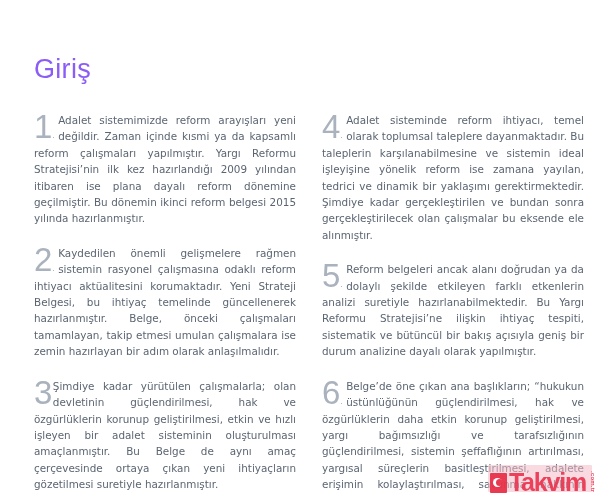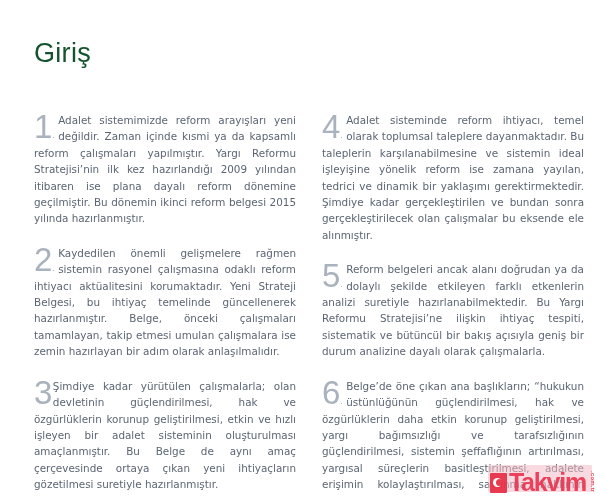--- a/index.html
+++ b/index.html
@@ -18,26 +18,26 @@
 
   #page {
     position: absolute;
     inset: 0;
     background: #ffffff;
   }
 
   #page-title {
     position: absolute;
     left: 34px;
-    top: 22px;
+    top: 38px;
     font-family: "Liberation Sans", sans-serif;
     font-size: 27px;
     font-weight: 400;
     letter-spacing: 0.3px;
-    color: #14532d;
+    color: #8b5cf6;
     line-height: 1;
   }
 
   #columns {
     position: absolute;
     left: 0;
     top: 112px;
     width: 600px;
     display: flex;
     gap: 26px;
@@ -180,21 +180,21 @@
 
     </div>
 
     <div class="column">
 
       <p class="para">
         <span class="num"><span>4</span><span class="dot">.</span></span><span>Adalet sisteminde reform ihtiyacı, temel olarak toplumsal taleplere dayanmaktadır. Bu taleplerin karşılanabilmesine ve sistemin ideal işleyişine yönelik reform ise zamana yayılan, tedrici ve dinamik bir yaklaşımı gerektirmektedir. Şimdiye kadar gerçekleştirilen ve bundan sonra gerçekleştirilecek olan çalışmalar bu eksende ele alınmıştır.</span>
       </p>
 
       <p class="para">
-        <span class="num"><span>5</span><span class="dot">.</span></span><span>Reform belgeleri ancak alanı doğrudan ya da dolaylı şekilde etkileyen farklı etkenlerin analizi suretiyle hazırlanabilmektedir. Bu Yargı Reformu Stratejisi’ne ilişkin ihtiyaç tespiti, sistematik ve bütüncül bir bakış açısıyla geniş bir durum analizine dayalı olarak çalışmalarla.</span>
+        <span class="num"><span>5</span><span class="dot">.</span></span><span>Reform belgeleri ancak alanı doğrudan ya da dolaylı şekilde etkileyen farklı etkenlerin analizi suretiyle hazırlanabilmektedir. Bu Yargı Reformu Stratejisi’ne ilişkin ihtiyaç tespiti, sistematik ve bütüncül bir bakış açısıyla geniş bir durum analizine dayalı olarak yapılmıştır.</span>
       </p>
 
       <p class="para">
         <span class="num"><span>6</span><span class="dot">.</span></span><span>Belge’de öne çıkan ana başlıkların; “hukukun üstünlüğünün güçlendirilmesi, hak ve özgürlüklerin daha etkin korunup geliştirilmesi, yargı bağımsızlığı ve tarafsızlığının güçlendirilmesi, sistemin şeffaflığının artırılması, yargısal süreçlerin basitleştirilmesi, adalete erişimin kolaylaştırılması, savunma hakkının güçlendirilmesi ve makul sürede yargılanma hakkının daha etkin korunması” olarak sıralanması mümkündür.</span>
       </p>
 
     </div>
 
   </div>
 

